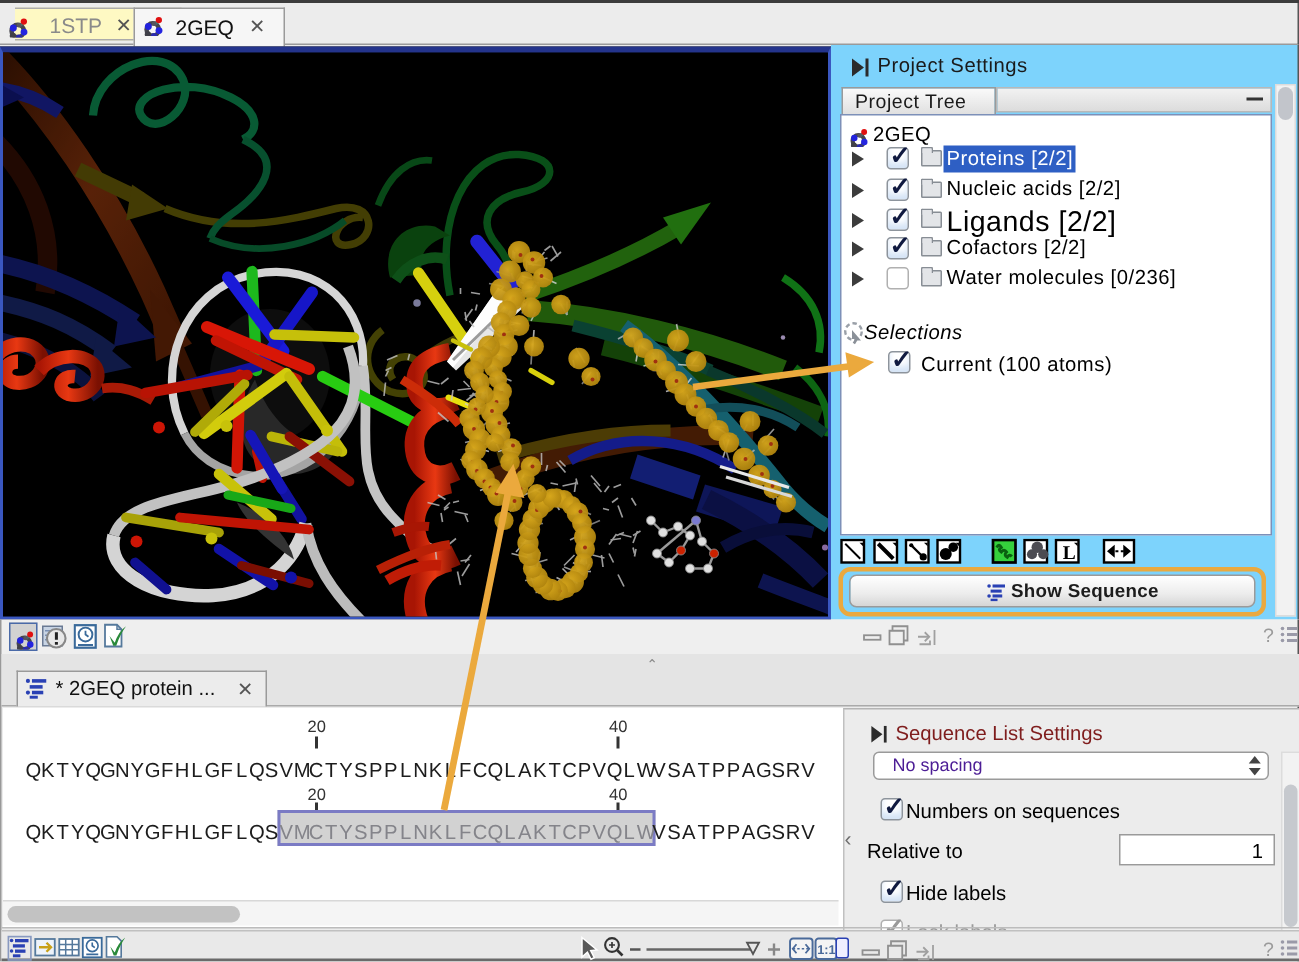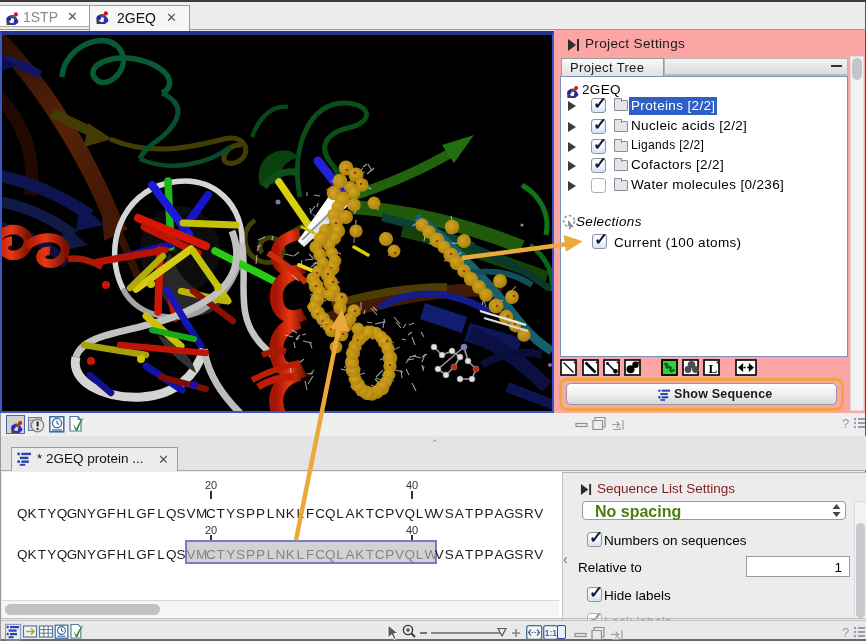--- a/index.html
+++ b/index.html
@@ -5,33 +5,33 @@
   * { margin:0; padding:0; box-sizing:border-box; }
   html,body { width:866px; height:641px; overflow:hidden; background:#ececec;
     font-family:"Liberation Sans", sans-serif; }
   .abs { position:absolute; }
   #stage { position:relative; width:866px; height:641px; background:#ececec; }
   #topline { position:absolute; left:0; top:0; width:866px; height:1.5px; background:#3c3c3c; }
   #topline2 { position:absolute; left:0; top:2.6px; width:866px; height:1.2px; background:#787878; }
   
   #tabbar { position:absolute; left:0; top:2px; width:866px; height:28px;
     background:#ececec; border-bottom:1px solid #9a9a9a; border-right:1px solid #555;}
-  .tab1 { position:absolute; left:0; top:3px; width:111px; height:22px;
-    background:#ffffff; border:1px solid #ababab; border-left:none; }
+  .tab1 { position:absolute; left:10px; top:3px; width:111px; height:22px;
+    background:#fef9c3; border:1px solid #ababab; border-left:none; }
   .tab2 { position:absolute; left:89px; top:3px; width:101px; height:26px;
     background:#f6f6f6; border:1px solid #9a9a9a; border-bottom:none; }
   .tabtxt1 { position:absolute; left:23px; top:3px; font-size:14px; color:#8a8a8a; }
   .tabtxt2 { position:absolute; left:27px; top:4px; font-size:14px; color:#111; }
   .tabx { position:absolute; top:3px; font-size:13px; color:#555; }
   
   #v3d { position:absolute; left:0; top:31px; width:554px; height:382px;
     background:#000; border:2px solid #3a57c0; border-top:4px solid #24348c; }
   
   #rpanel { position:absolute; left:554px; top:30px; width:312px; height:383px;
-    background:#fca5a5; border-right:1px solid #555;}
+    background:#7dd3fc; border-right:1px solid #555;}
   
   #band { position:absolute; left:0; top:413px; width:866px; height:23px;
     background:#efefef; border-left:1px solid #999; border-right:1px solid #555;}
   
   #seqsec { position:absolute; left:0; top:436px; width:866px; height:205px;
     background:#ececec; border-left:1px solid #999; border-right:1px solid #555;}
   #seqtabs { position:absolute; left:0; top:0px; width:866px; height:35px;
     background:#e4e4e4; border-bottom:1px solid #aaa; }
   .stab { position:absolute; left:10px; top:11px; width:167px; height:24px;
     background:#ececec; border:1px solid #9a9a9a; border-bottom:none; }
@@ -721,21 +721,21 @@
         </div>
       <div class="fold" style="left:60px;top:4px;"></div>
       <div class="abs" style="left:77px;top:1px;font-size:13.5px;">Nucleic acids [2/2]</div>
     </div>
     <div class="trow" style="top:106.5px;">
       <div class="tri" style="left:14px;top:5px;"></div>
       <div class="cb" style="left:37px;top:2px;">
           <span class="chk">✓</span>
         </div>
       <div class="fold" style="left:60px;top:4px;"></div>
-      <div class="abs" style="left:77px;top:1px;font-size:12px;">Ligands [2/2]</div>
+      <div class="abs" style="left:77px;top:1px;font-size:19px;">Ligands [2/2]</div>
     </div>
     <div class="trow" style="top:126px;">
       <div class="tri" style="left:14px;top:5px;"></div>
       <div class="cb" style="left:37px;top:2px;">
           <span class="chk">✓</span>
         </div>
       <div class="fold" style="left:60px;top:4px;"></div>
       <div class="abs" style="left:77px;top:1px;font-size:13.5px;">Cofactors [2/2]</div>
     </div>
     <div class="trow" style="top:145.5px;">
@@ -998,21 +998,21 @@
     <div id="seqscroll">
         <div id="seqthumb"></div>
       </div>
     <div id="seqset">
       <svg class="abs" style="left:17px;top:10px" width="12" height="13" viewBox="0 0 13 14">
         <polygon points="1,1 1,13 9,7" fill="#2b2b2b"></polygon>
           <rect x="10" y="1" width="2" height="12" fill="#2b2b2b"></rect>
       </svg>
       <div class="abs" style="left:34px;top:8px;font-size:13.5px;color:#7f1d1d;">Sequence List Settings</div>
       <div class="abs" style="left:19px;top:28px;width:264px;height:19px;background:#fff;border:1px solid #9a9a9a;border-radius:4px;"></div>
-      <div class="abs" style="left:32px;top:30px;font-size:16px;color:#4d7c0f;font-weight:bold;">No spacing</div>
+      <div class="abs" style="left:32px;top:30px;font-size:12px;color:#4c1d95;">No spacing</div>
       <svg class="abs" style="left:269px;top:31px" width="9" height="13" viewBox="0 0 9 13">
         <polygon points="4.5,0 8.5,5 0.5,5" fill="#444"></polygon>
           <polygon points="4.5,13 8.5,8 0.5,8" fill="#444"></polygon>
       </svg>
       <div class="cb" style="left:24px;top:59px;">
           <span class="chk">✓</span>
         </div>
       <div class="abs" style="left:41px;top:60px;font-size:13.5px;">Numbers on sequences</div>
       <div class="abs" style="left:15px;top:87px;font-size:13.5px;">Relative to</div>
       <div class="abs" style="left:183px;top:83px;width:104px;height:21px;background:#fff;border:1px solid #9a9a9a;"></div>

